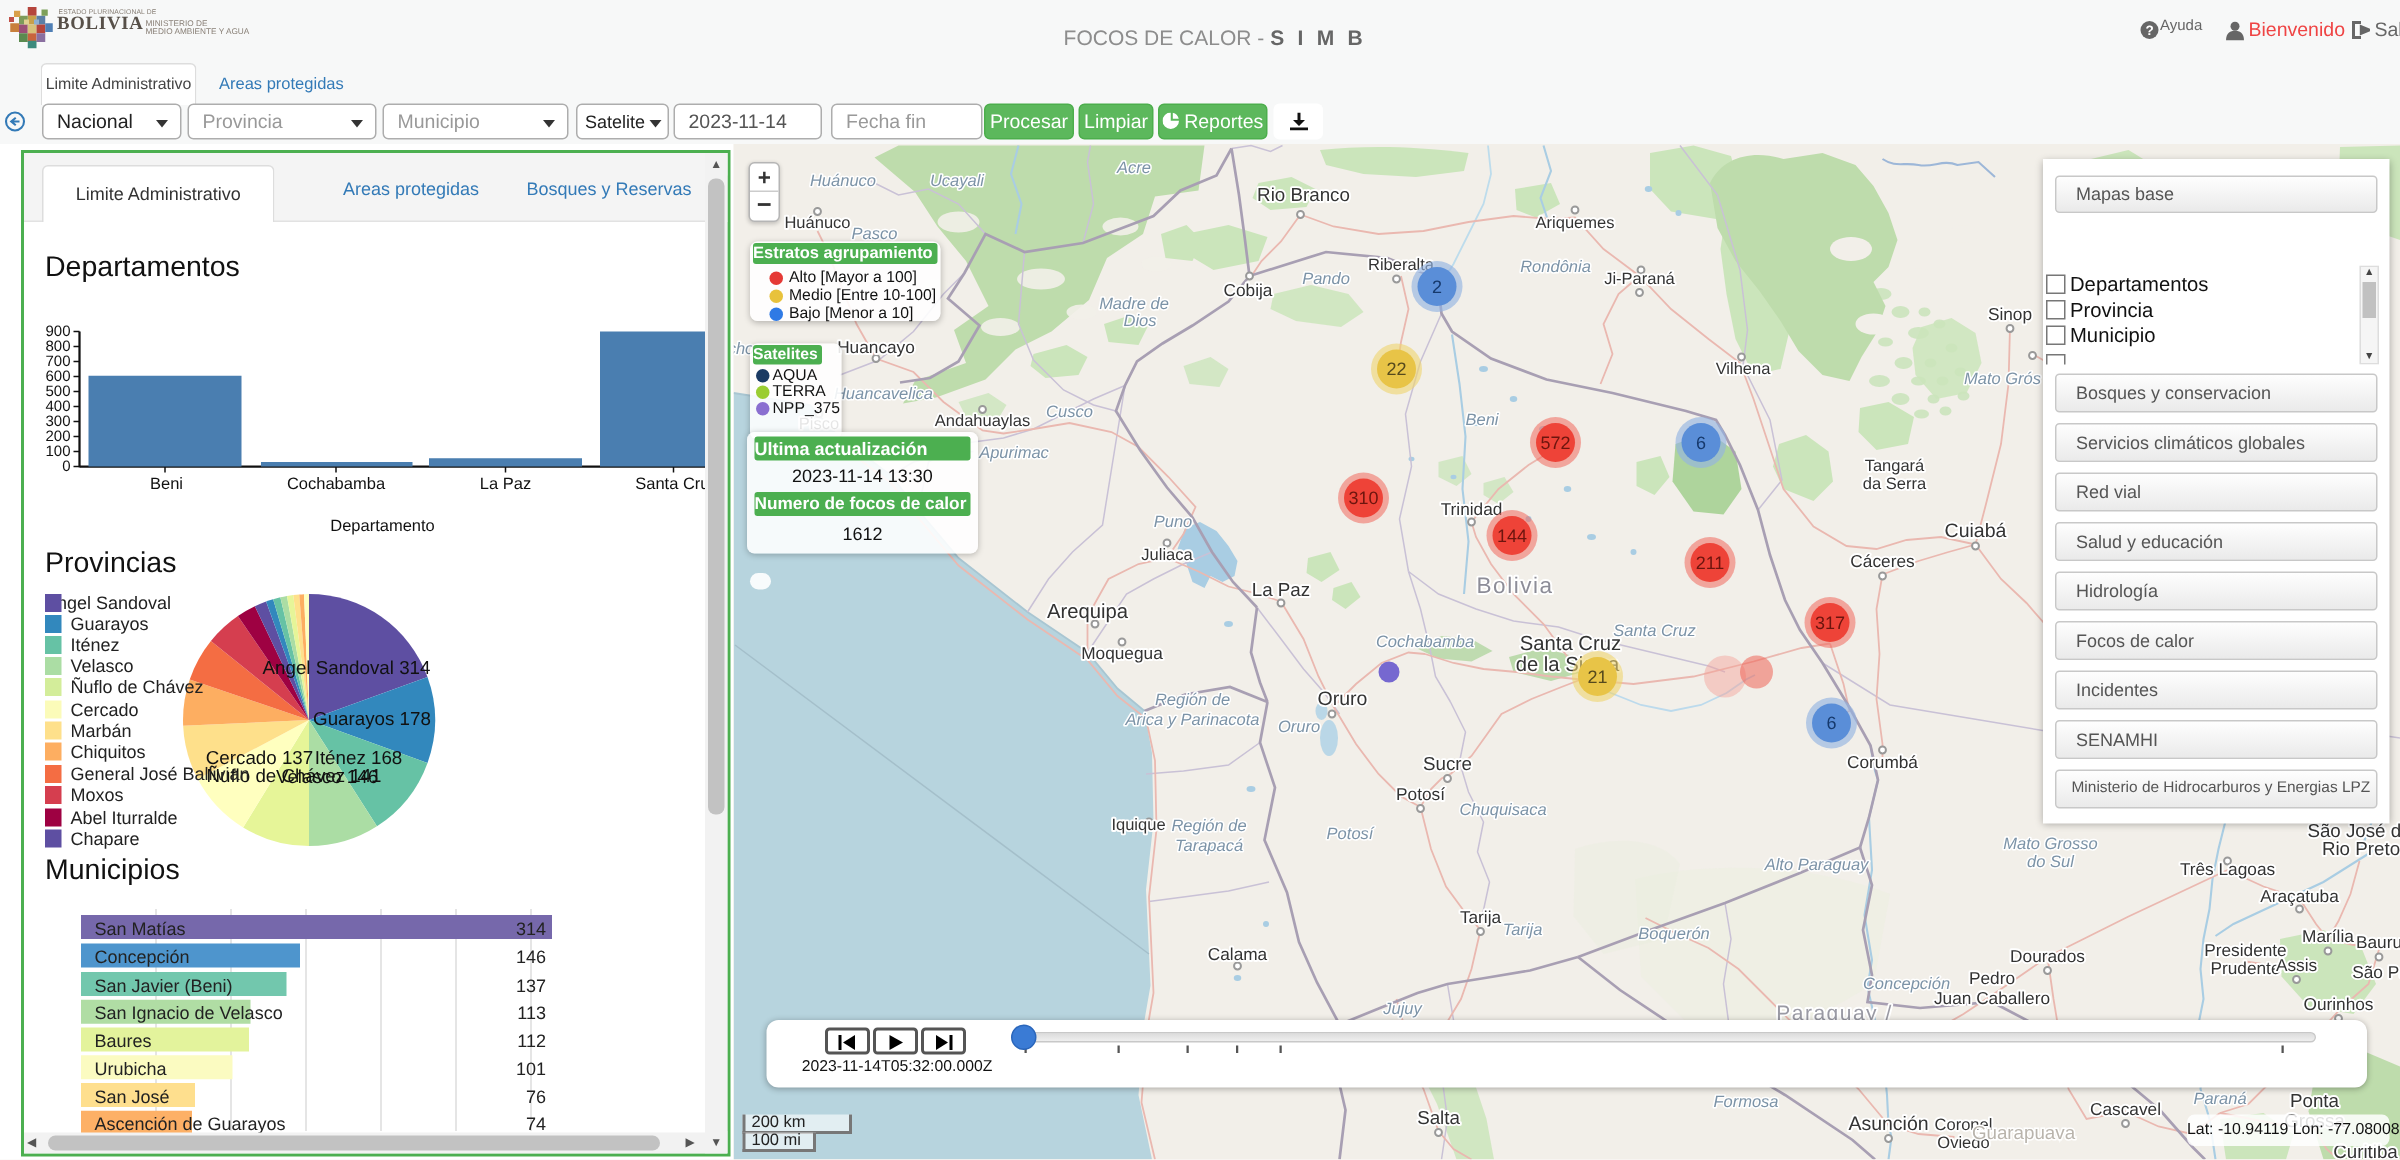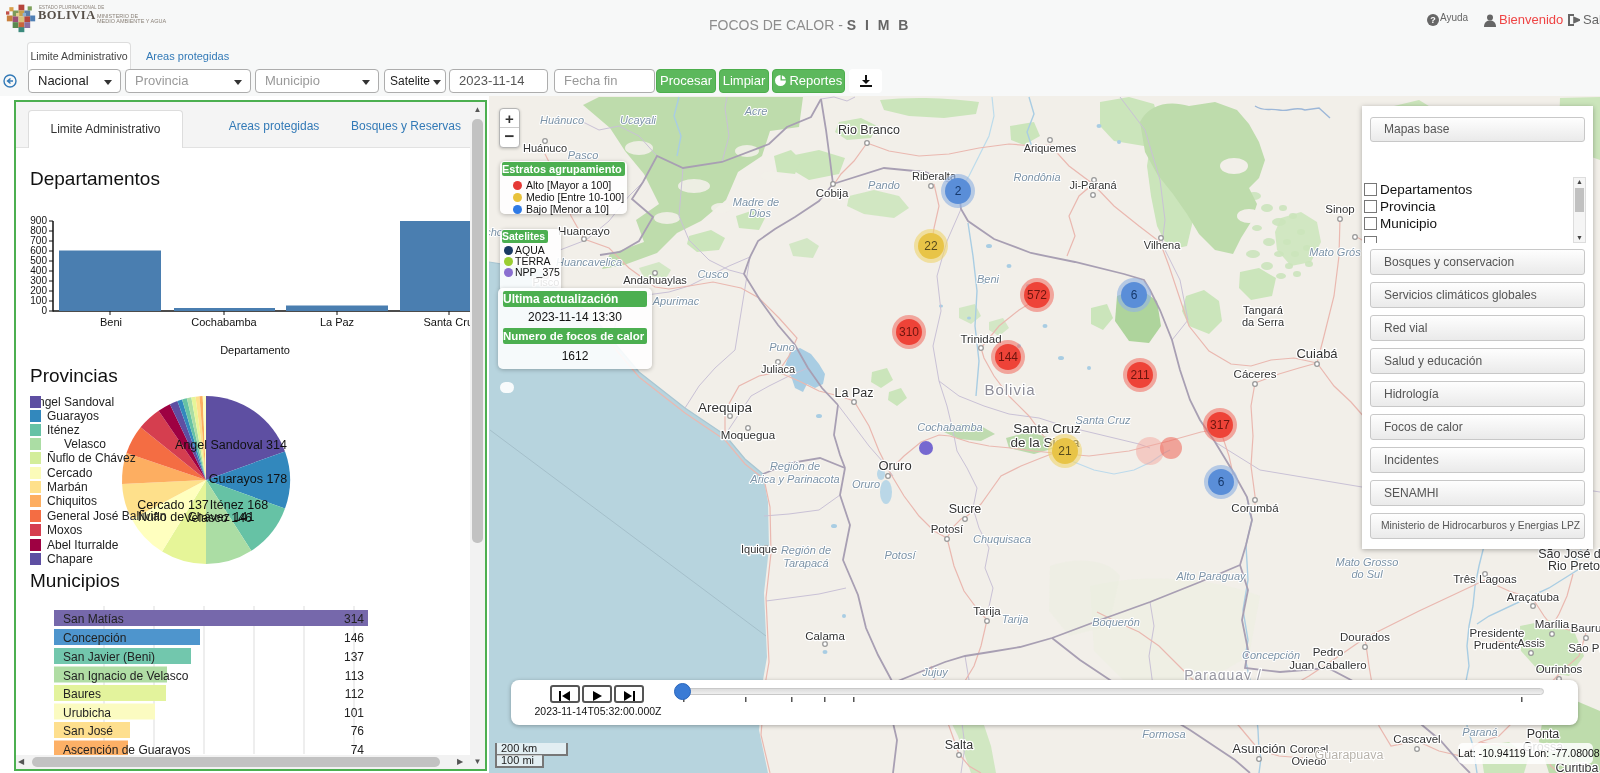--- a/index.html
+++ b/index.html
@@ -134,21 +134,21 @@
         <text x="194" y="116">Cochabamba</text>
         <text x="307" y="116">La Paz</text>
         <text x="421" y="116">Santa Cruz</text>
         <text x="225" y="144">Departamento</text>
       </g>
  </svg>
  <div class="h18" style="left:14px;top:263px">Provincias</div>
  <div class="lgrow" style="top:294px"><span class="lgsw" style="background:#5e4fa2"></span><span style="">Angel Sandoval</span></div>
  <div class="lgrow" style="top:308px"><span class="lgsw" style="background:#3288bd"></span><span style="margin-left:17px">Guarayos</span></div>
  <div class="lgrow" style="top:322px"><span class="lgsw" style="background:#66c2a5"></span><span style="margin-left:17px">Iténez</span></div>
- <div class="lgrow" style="top:336px"><span class="lgsw" style="background:#abdda4"></span><span style="margin-left:34px">Velasco</span></div>
+ <div class="lgrow" style="top:336px"><span class="lgsw" style="background:#abdda4"></span><span style="margin-left:17px">Velasco</span></div>
  <div class="lgrow" style="top:350px"><span class="lgsw" style="background:#d3ed9a"></span><span style="margin-left:17px">Ñuflo de Chávez</span></div>
  <div class="lgrow" style="top:365px"><span class="lgsw" style="background:#fbfbb9"></span><span style="margin-left:17px">Cercado</span></div>
  <div class="lgrow" style="top:379px"><span class="lgsw" style="background:#fee08b"></span><span style="margin-left:17px">Marbán</span></div>
  <div class="lgrow" style="top:393px"><span class="lgsw" style="background:#fdae61"></span><span style="margin-left:17px">Chiquitos</span></div>
  <div class="lgrow" style="top:408px"><span class="lgsw" style="background:#f46d43"></span><span style="margin-left:17px">General José Ballivian</span></div>
  <div class="lgrow" style="top:422px"><span class="lgsw" style="background:#d53e4f"></span><span style="margin-left:17px">Moxos</span></div>
  <div class="lgrow" style="top:437px"><span class="lgsw" style="background:#9e0142"></span><span style="margin-left:17px">Abel Iturralde</span></div>
  <div class="lgrow" style="top:451px"><span class="lgsw" style="background:#5e4fa2"></span><span style="margin-left:17px">Chapare</span></div>
  <svg class="abs" style="left:96px;top:285px" width="210" height="192">
   <path d="M94,93 L94.0,9.0 A84,84 0 0 1 173.0,64.4 Z" fill="#5e4fa2"></path>
@@ -554,21 +554,21 @@
     </div>
 <div class="mk" style="left:403px;top:219px;width:34px;height:34px;background:rgba(240,104,92,.55)">
       <div class="mki" style="background:#ee4338;color:#6d150e">310</div>
     </div>
 <div class="mk" style="left:502px;top:244px;width:34px;height:34px;background:rgba(240,104,92,.55)">
       <div class="mki" style="background:#ee4338;color:#6d150e">144</div>
     </div>
 <div class="mk" style="left:634px;top:262px;width:34px;height:34px;background:rgba(240,104,92,.55)">
       <div class="mki" style="background:#ee4338;color:#6d150e">211</div>
     </div>
-<div class="mk" style="left:714px;top:312px;width:34px;height:34px;background:rgba(240,104,92,.55)">
+<div class="mk" style="left:714px;top:302px;width:34px;height:34px;background:rgba(240,104,92,.55)">
       <div class="mki" style="background:#ee4338;color:#6d150e">317</div>
     </div>
 <div class="mk" style="left:559px;top:338px;width:34px;height:34px;background:rgba(238,212,110,.6)">
       <div class="mki" style="background:#e8c447;color:#564a1d">21</div>
     </div>
 <div class="mk" style="left:715px;top:369px;width:34px;height:34px;background:rgba(148,180,226,.65)">
       <div class="mki" style="background:#5a8ed8;color:#16396c">6</div>
     </div>
 <div class="abs" style="left:10px;top:12px;width:21px;height:40px;background:#fff;border:1px solid #b5b5b5;border-radius:4px;box-shadow:0 1px 3px rgba(0,0,0,.2)">
       <div style="height:19px;text-align:center;font-size:15px;font-weight:bold;color:#333;line-height:19px;border-bottom:1px solid #ccc">+</div>

